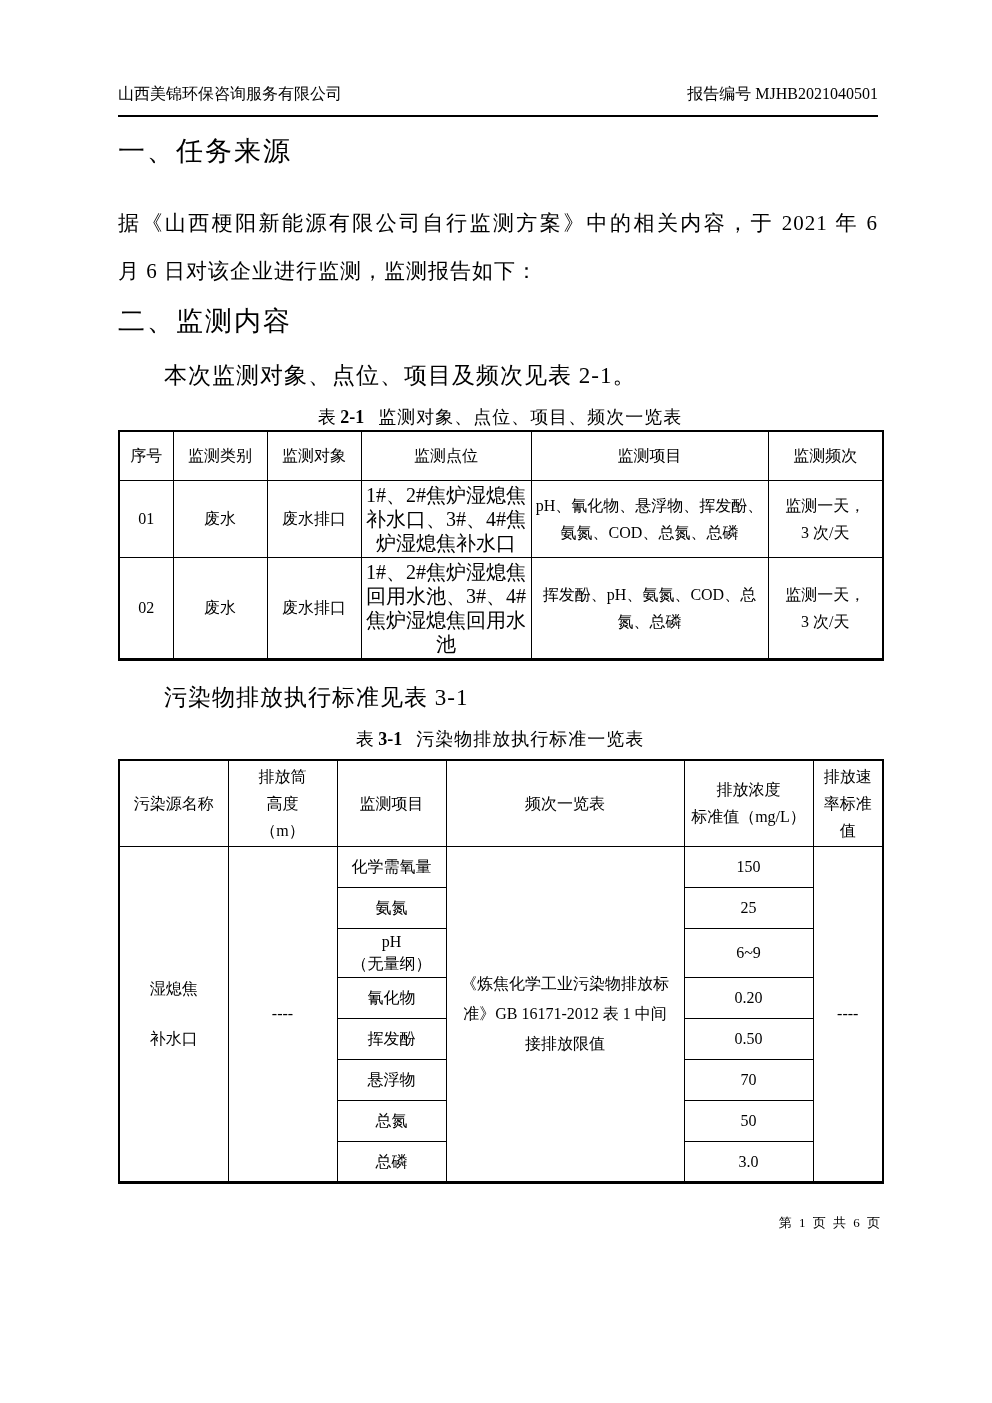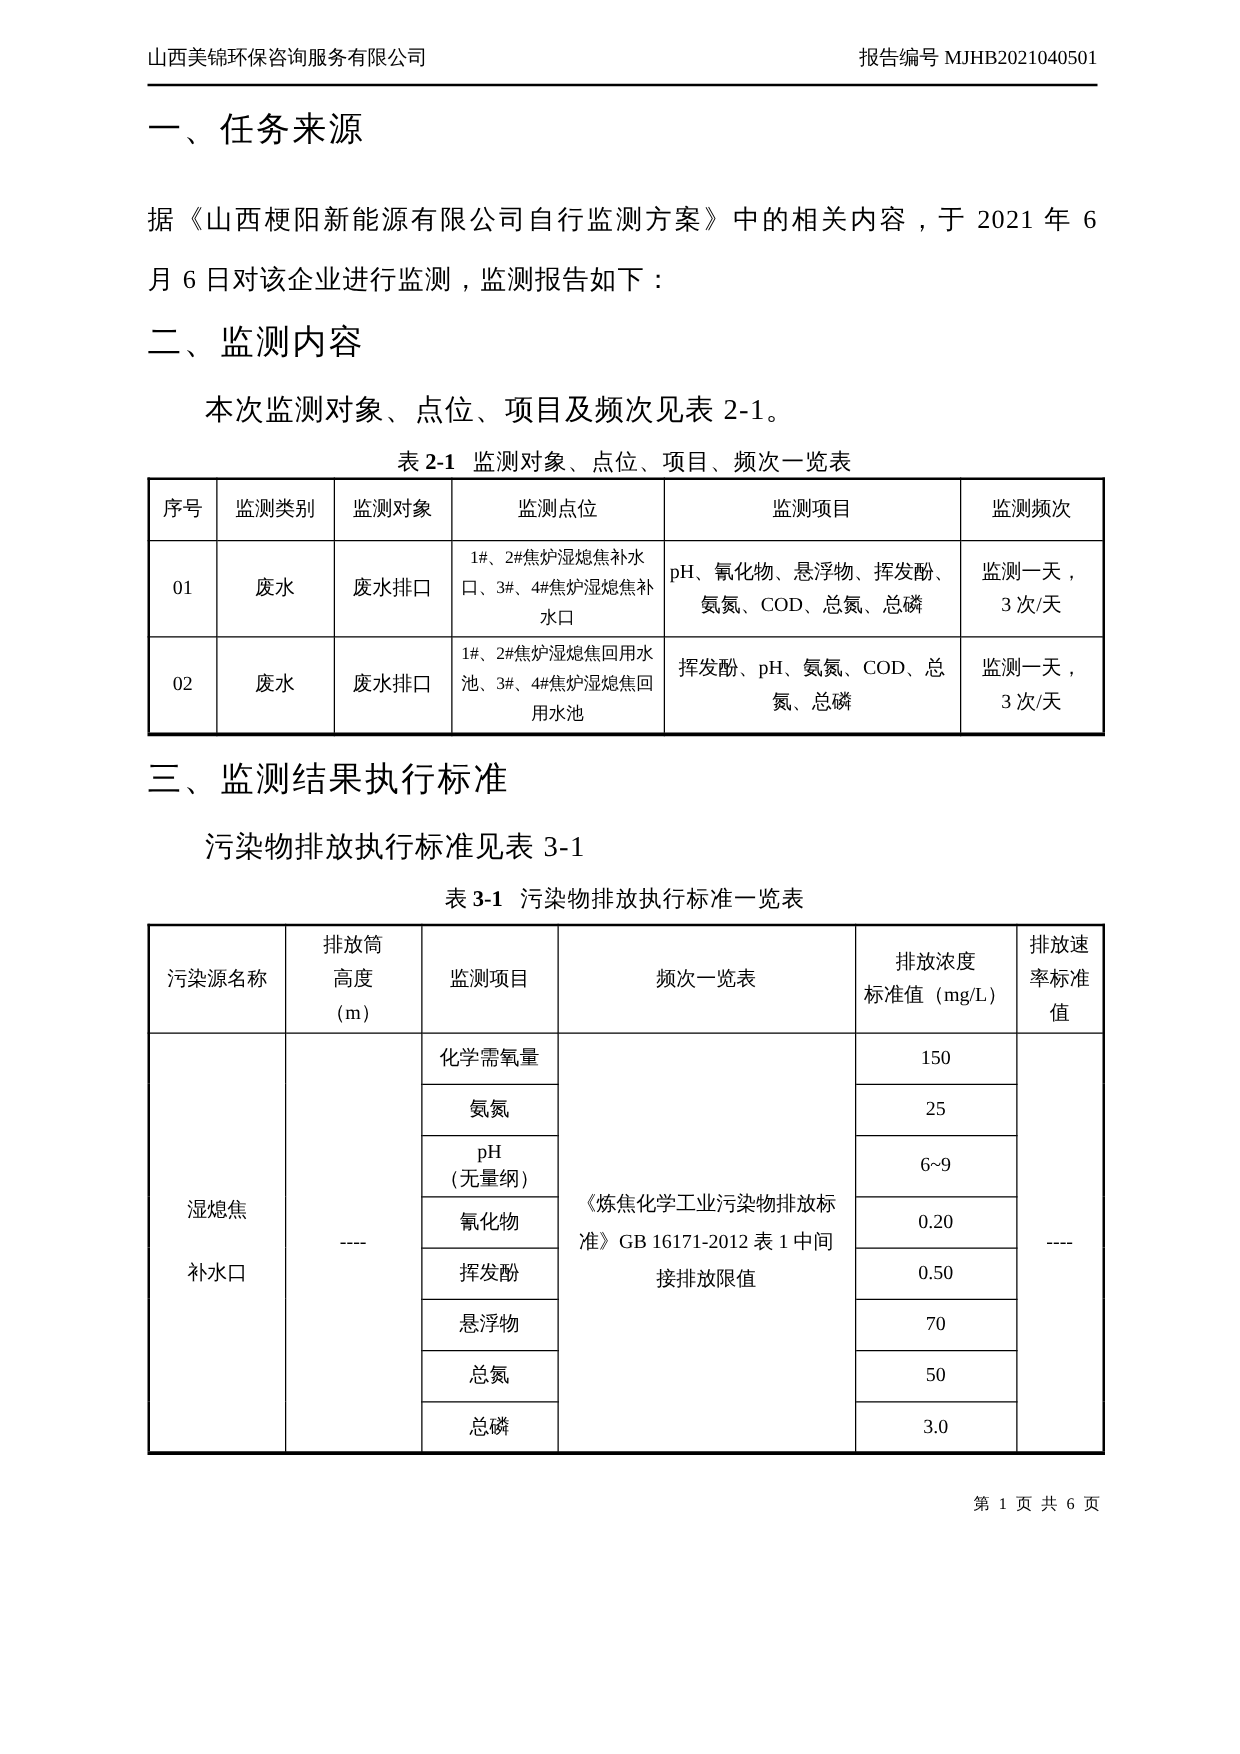--- a/index.html
+++ b/index.html
@@ -1,37 +1,37 @@
 <!DOCTYPE html>
 <html><head>
 <meta charset="utf-8">
 <style>
   html,body{margin:0;padding:0;background:#ffffff;}
   .page{
     position:relative;width:992px;height:1403px;background:#fff;color:#000;
     font-family:"Liberation Serif","DejaVu Serif",serif;
-    box-sizing:border-box;padding:36px 114px 0 118px;overflow:hidden;
+    box-sizing:border-box;padding:84px 114px 0 118px;overflow:hidden;
   }
   .hdr{display:flex;justify-content:space-between;align-items:flex-end;
        font-size:16px;padding-bottom:10px;border-bottom:2px solid #000;}
   .sec{margin:16px 0 0 0;font-size:27px;font-weight:normal;letter-spacing:2px;}
   .sec2{margin-top:8px;}
   .para{margin:30px 0 0 0;font-size:21px;line-height:48px;letter-spacing:1px;}
   .para .ln{text-align:justify;}
   .para .jl{text-align-last:justify;}
   .para .ind{text-indent:2em;}
   .intro{margin:22px 0 0 0;font-size:23px;line-height:30px;text-indent:2em;letter-spacing:1px;}
   .cap{margin:14px 0 0 0;width:764px;text-align:center;font-size:18px;}
   .cap .num{font-weight:bold;}
   .cap .ttl{margin-left:14px;letter-spacing:1px;}
   table.t{border-collapse:collapse;table-layout:fixed;width:764px;margin-top:1px;
           font-size:16px;text-align:center;border:2px solid #000;border-bottom:3px solid #000;}
   table.t th,table.t td{border:1px solid #000;padding:2px 4px;vertical-align:middle;
           font-weight:normal;white-space:pre-line;line-height:27px;box-sizing:border-box;}
-  .tight{line-height:24px !important;font-size:14px;}
+  .tight{line-height:24px !important;font-size:20px;}
   .hdr31 th{line-height:26px;}
   .src{line-height:50px !important;}
   .std{line-height:30px !important;padding:0 12px !important;}
   .ph{line-height:22px !important;}
   .footer{margin-top:30px;width:764px;text-align:right;font-size:13px;letter-spacing:2px;}
 </style>
 </head>
 <body>
 
 <div class="page">
@@ -90,21 +90,20 @@
         <td>废水</td>
         <td>废水排口</td>
         <td class="tight">1#、2#焦炉湿熄焦回用水池、3#、4#焦炉湿熄焦回用水池</td>
         <td>挥发酚、pH、氨氮、COD、总氮、总磷</td>
         <td>监测一天，
 3 次/天</td>
       </tr>
     </tbody>
   </table>
 
-  <div class="sec">三、监测结果执行标准</div>
 
   <div class="intro">污染物排放执行标准见表 3-1</div>
 
   <div class="cap">
     <span>表 </span><span class="num">3-1</span><span class="ttl">污染物排放执行标准一览表</span>
   </div>
 
   <table class="t" style="margin-top:8px">
     <colgroup>
       <col style="width:109px">

